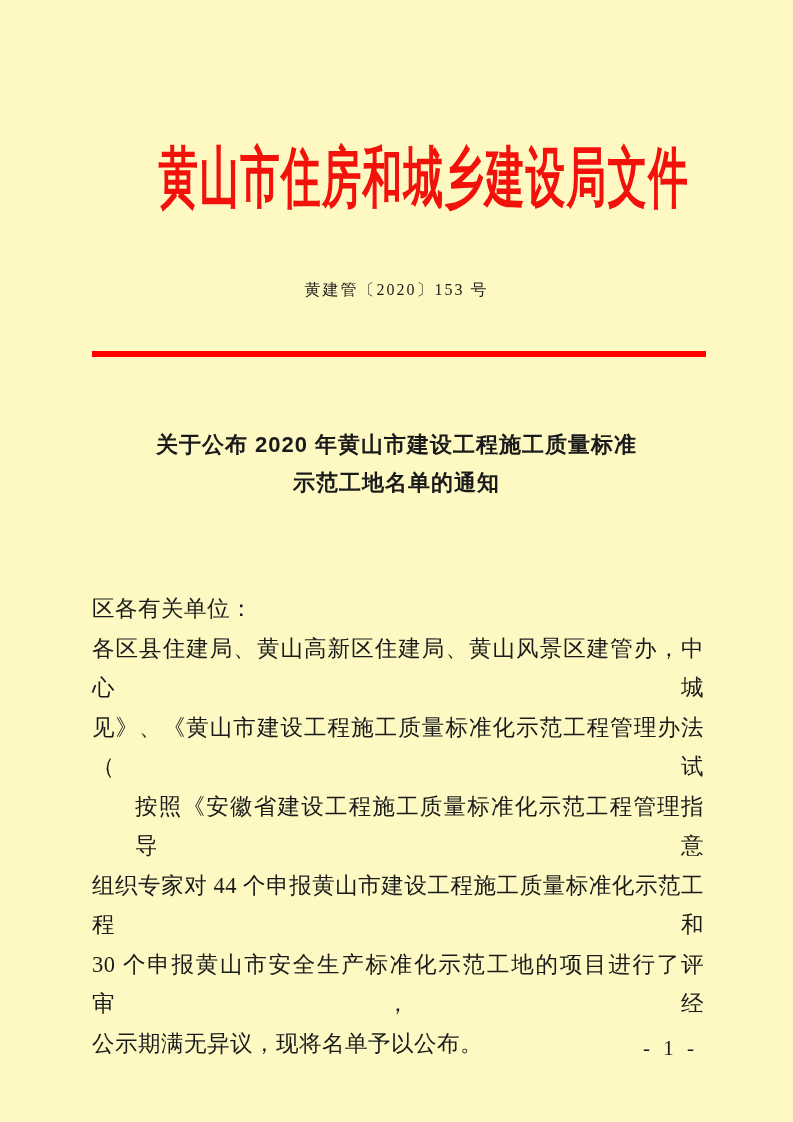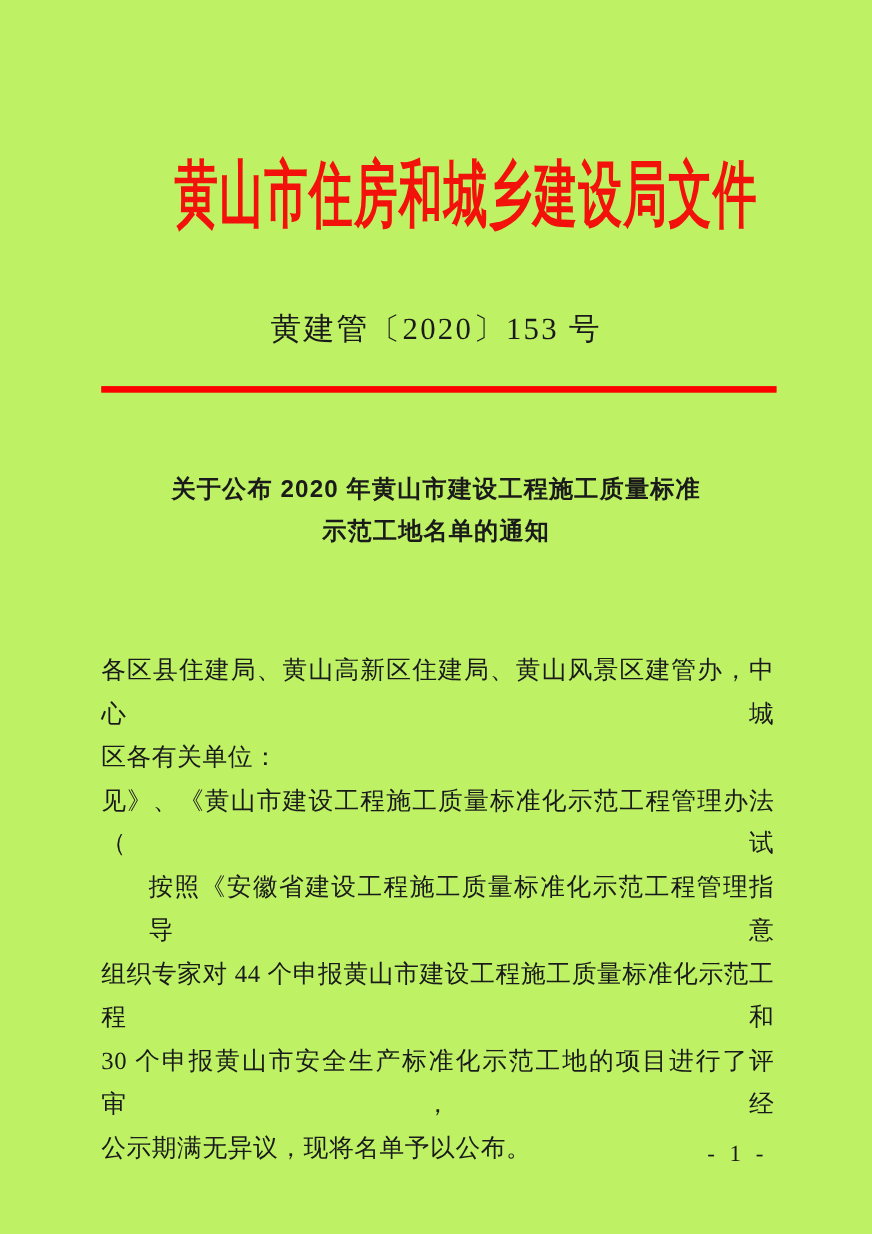--- a/index.html
+++ b/index.html
@@ -2,21 +2,21 @@
 <html><head>
 <meta charset="utf-8">
 <style>
   * { margin: 0; padding: 0; box-sizing: border-box; }
   html, body { background: #888; }
   .page {
     position: relative;
     width: 793px;
     height: 1122px;
     margin: 0 auto;
-    background: #bef264;
+    background: #fef9c3;
     overflow: hidden;
     font-family: "Liberation Serif", "DejaVu Serif", serif;
     color: #1a1a1a;
     padding-left: 36px;
   }
   .agency-title {
     position: absolute;
     top: 138px;
     left: 0;
     right: 0;
@@ -29,21 +29,21 @@
     transform: scaleX(0.60);
     transform-origin: 50% 50%;
     white-space: nowrap;
   }
   .doc-number {
     position: absolute;
     top: 280px;
     left: 0;
     right: 0;
     text-align: center;
-    font-size: 28px;
+    font-size: 16px;
     letter-spacing: 2px;
   }
   .red-divider {
     position: absolute;
     top: 351px;
     left: 92px;
     width: 614px;
     height: 6px;
   }
   .doc-title {
@@ -95,22 +95,22 @@
   <div class="doc-number">黄建管〔2020〕153 号</div>
 
   <div class="red-divider" style="background: rgb(254, 0, 0);"></div>
 
   <div class="doc-title">
       <div>关于公布 2020 年黄山市建设工程施工质量标准</div>
       <div>示范工地名单的通知</div>
     </div>
 
   <div class="body-text">
+      <div class="body-line">区各有关单位：</div>
       <div class="body-line fill">各区县住建局、黄山高新区住建局、黄山风景区建管办，中心城</div>
-      <div class="body-line">区各有关单位：</div>
       <div class="body-line fill">见》、《黄山市建设工程施工质量标准化示范工程管理办法（试</div>
       <div class="body-line fill ind1">按照《安徽省建设工程施工质量标准化示范工程管理指导意</div>
       <div class="body-line fill">组织专家对 44 个申报黄山市建设工程施工质量标准化示范工程和</div>
       <div class="body-line fill">30 个申报黄山市安全生产标准化示范工地的项目进行了评审，经</div>
       <div class="body-line">公示期满无异议，现将名单予以公布。</div>
     </div>
 
   <div class="page-number">- 1 -</div>
 
 </div>

